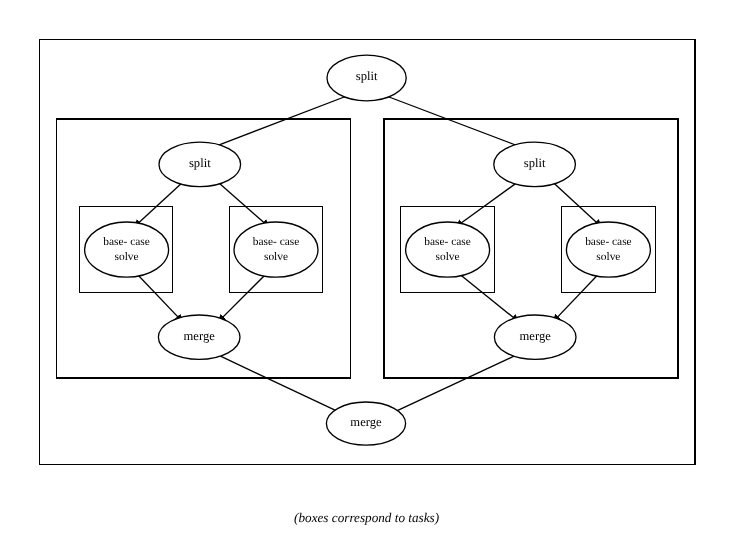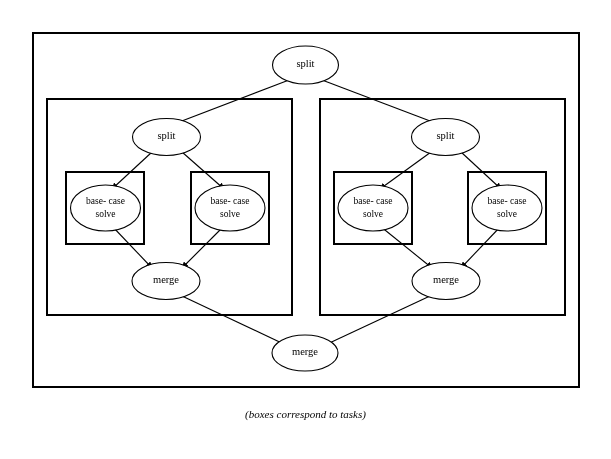--- a/index.html
+++ b/index.html
@@ -157,15 +157,15 @@
           <ellipse cx="446" cy="281" rx="34" ry="18.5" class="node-ellipse"></ellipse>
           <text x="446" class="node-label"><tspan x="446" y="281">merge</tspan></text>
         </g>
         <g>
           <ellipse cx="305" cy="353" rx="33" ry="18" class="node-ellipse"></ellipse>
           <text x="305" class="node-label"><tspan x="305" y="353">merge</tspan></text>
         </g>
       </g>
   </svg>
 
-  <div class="caption-text" style="top: 408px; font-style: italic;">(boxes correspond to tasks)</div>
+  <div class="caption-text" style="top: 426px; font-style: italic;">(boxes correspond to tasks)</div>
 
 </div>
 
 </body></html>

